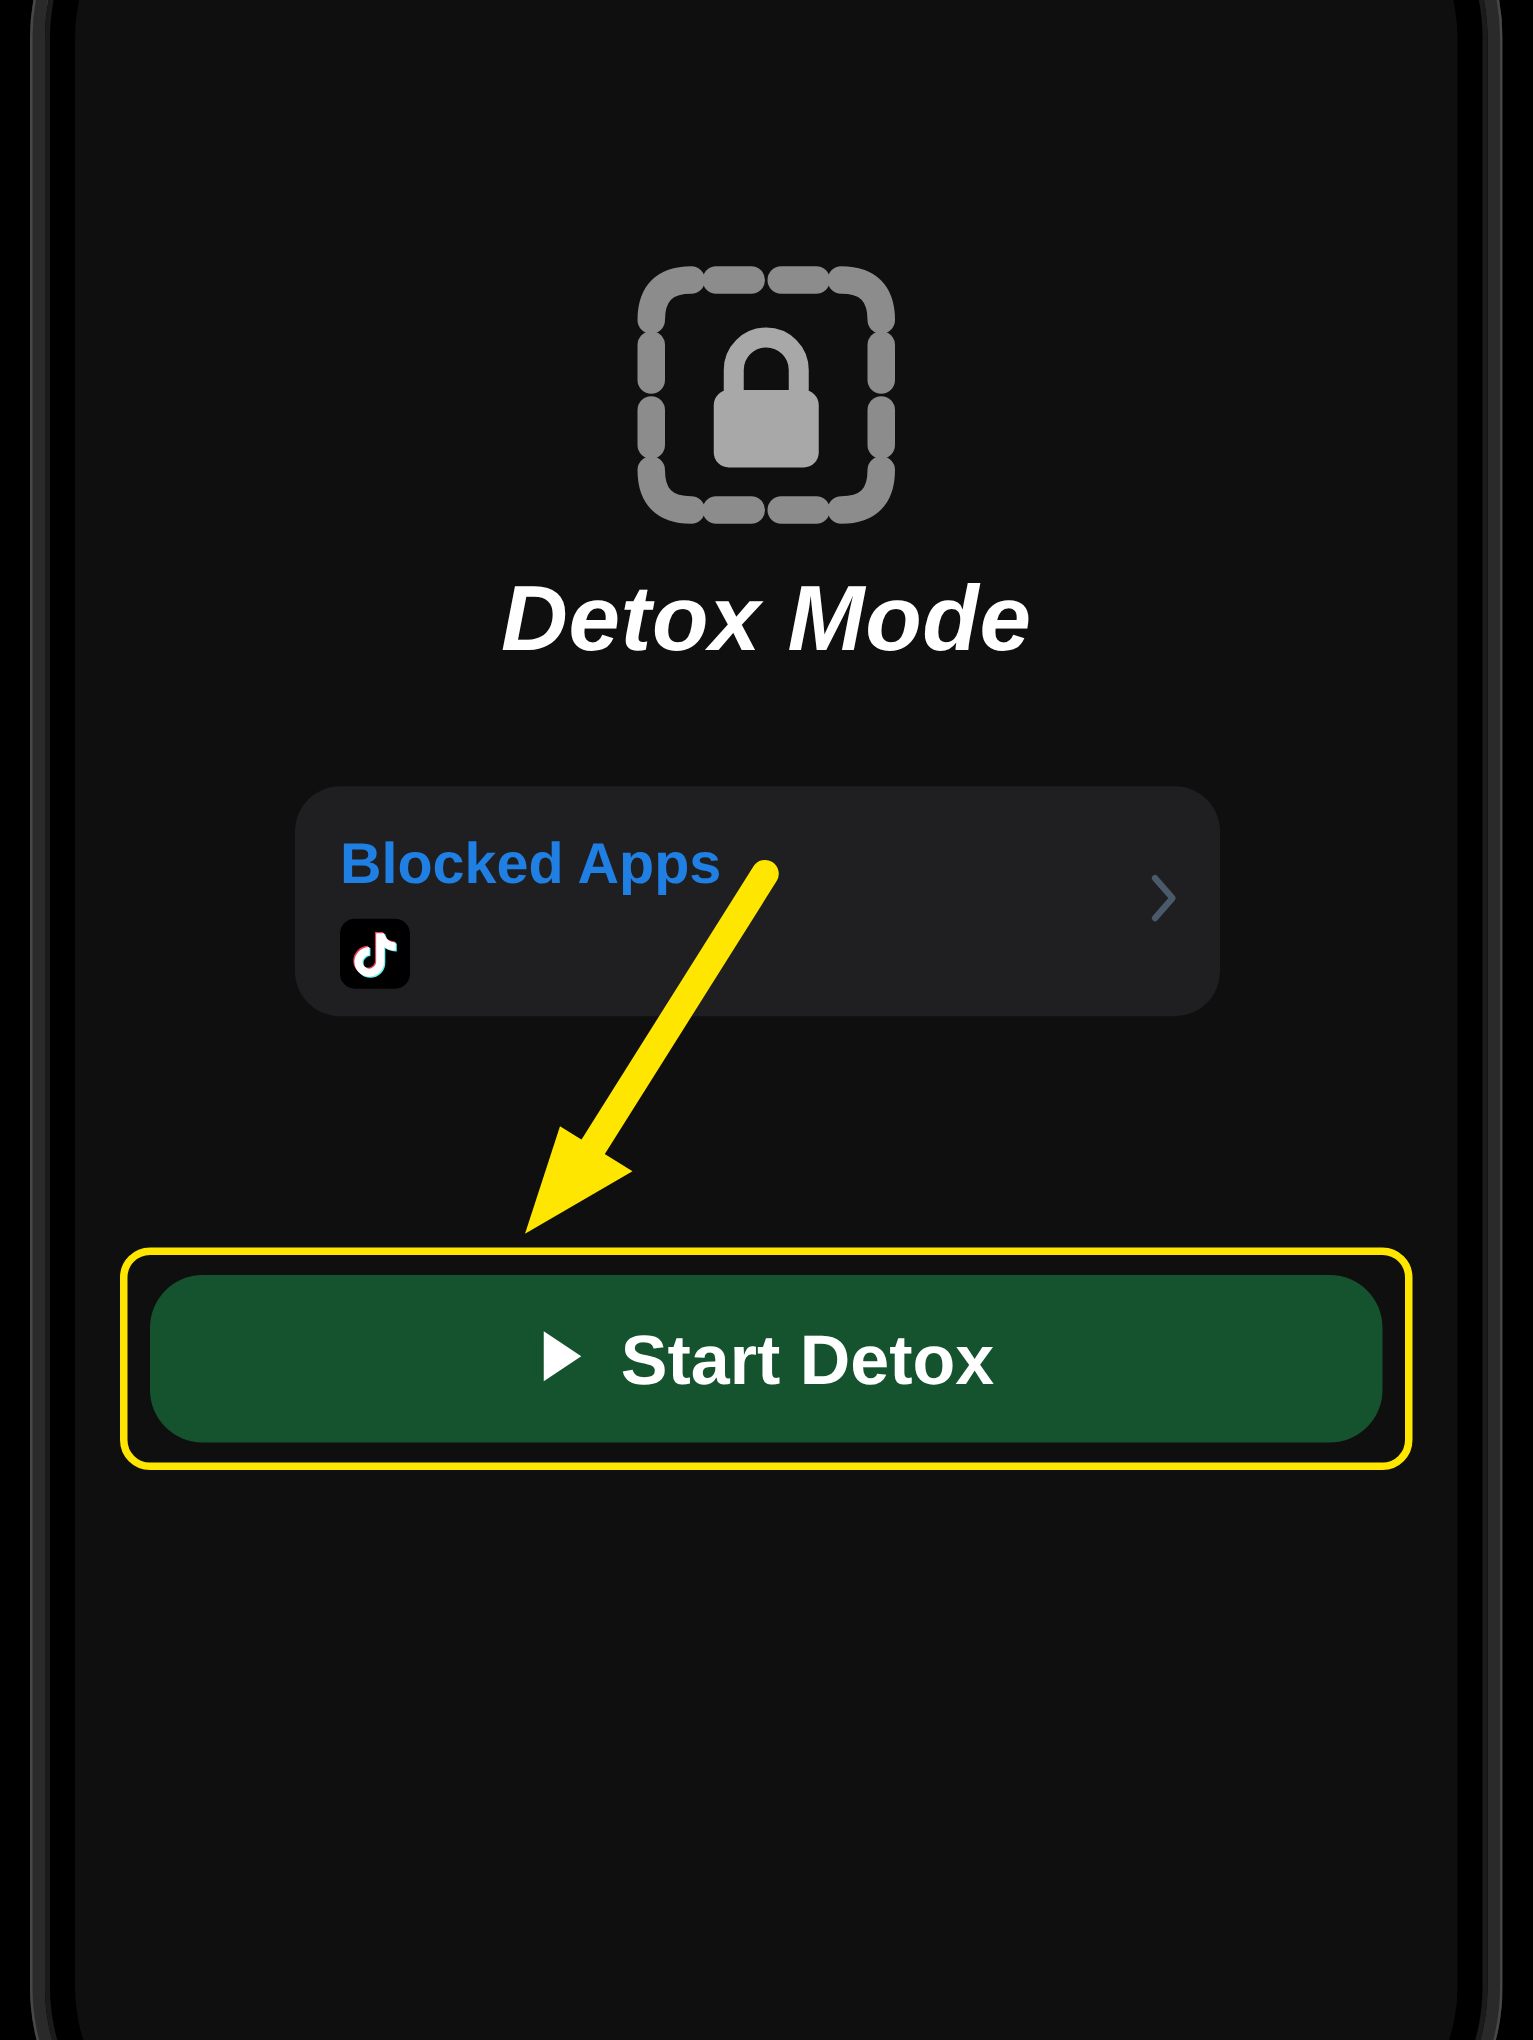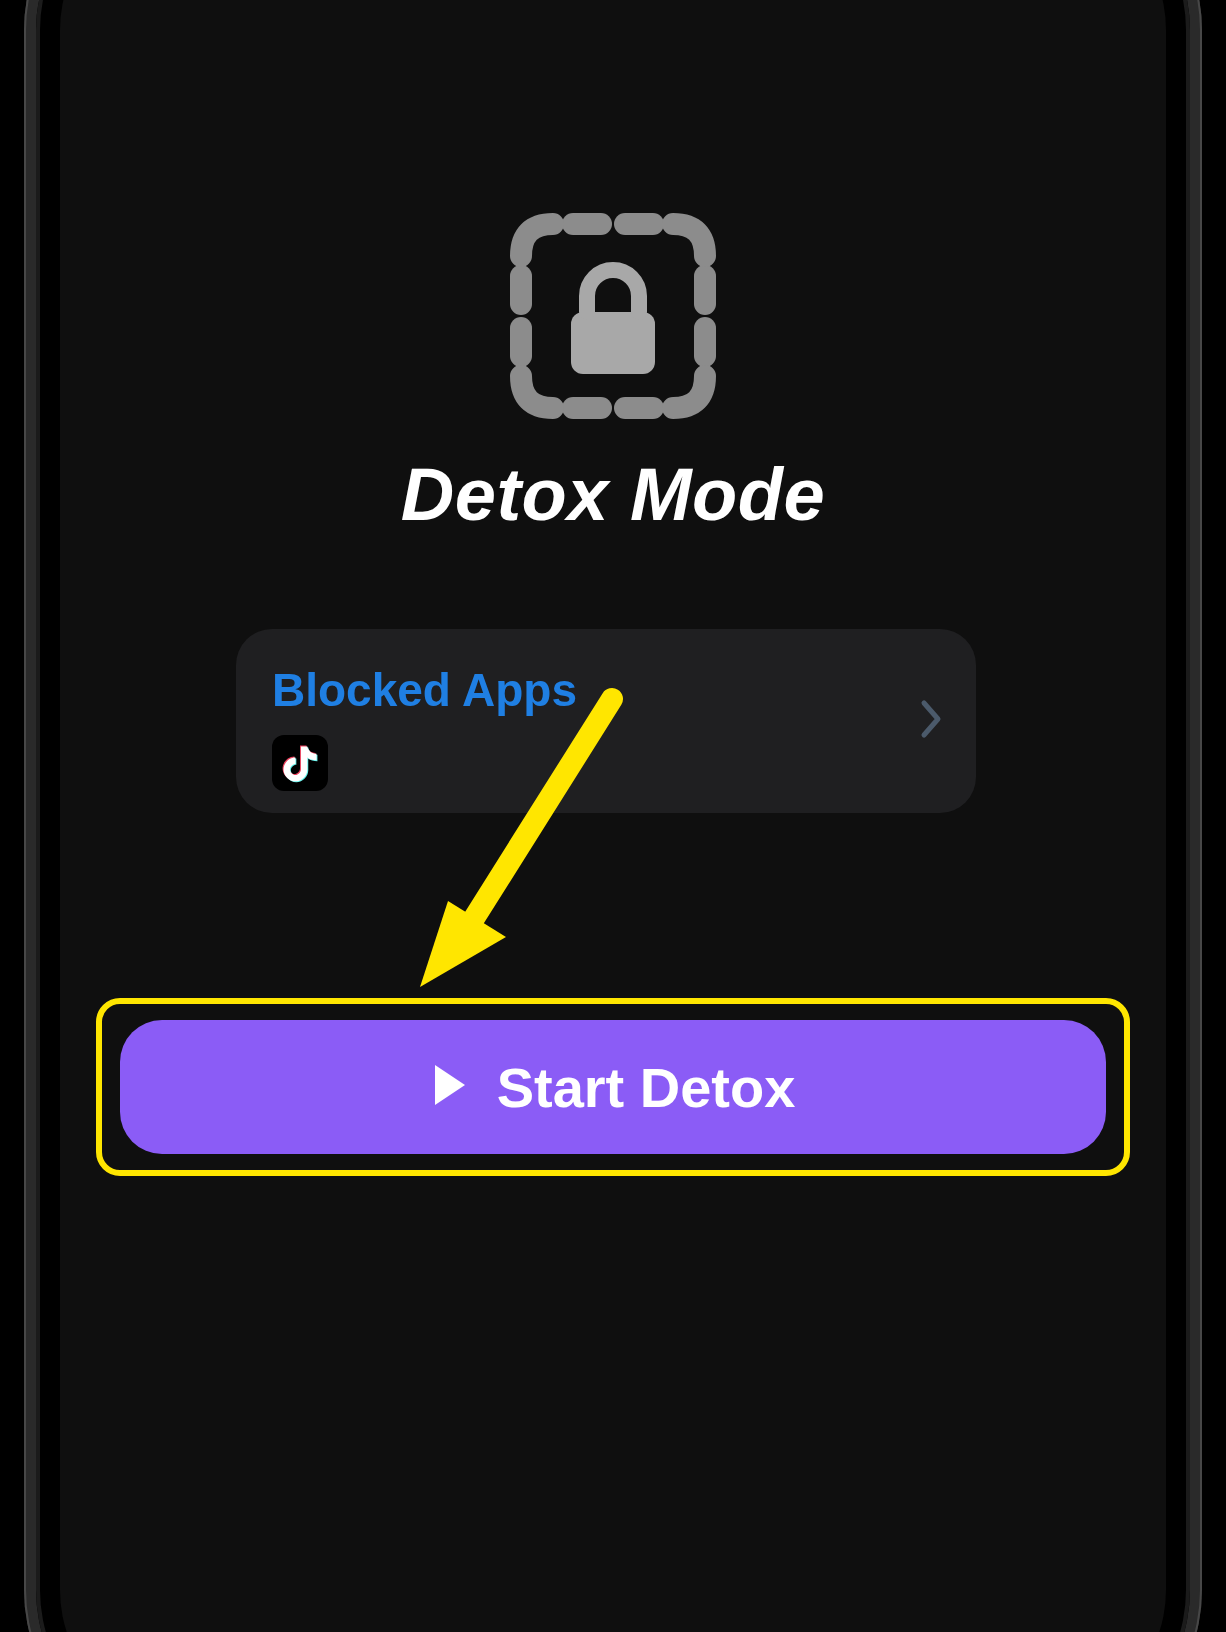--- a/index.html
+++ b/index.html
@@ -133,21 +133,21 @@
     right: 36px;
     top: 1102px;
     height: 178px;
     border: 6px solid #ffe600;
     border-radius: 24px;
     box-sizing: border-box;
   }
   .start-btn {
     position: absolute;
     left: 18px; right: 18px; top: 16px; bottom: 16px;
-    background: #8b5cf6;
+    background: #14532d;
     border-radius: 42px;
     display: flex;
     align-items: center;
     justify-content: center;
     gap: 28px;
     cursor: pointer;
   }
   .start-btn span.label {
     color: #fff;
     font-size: 56px;

